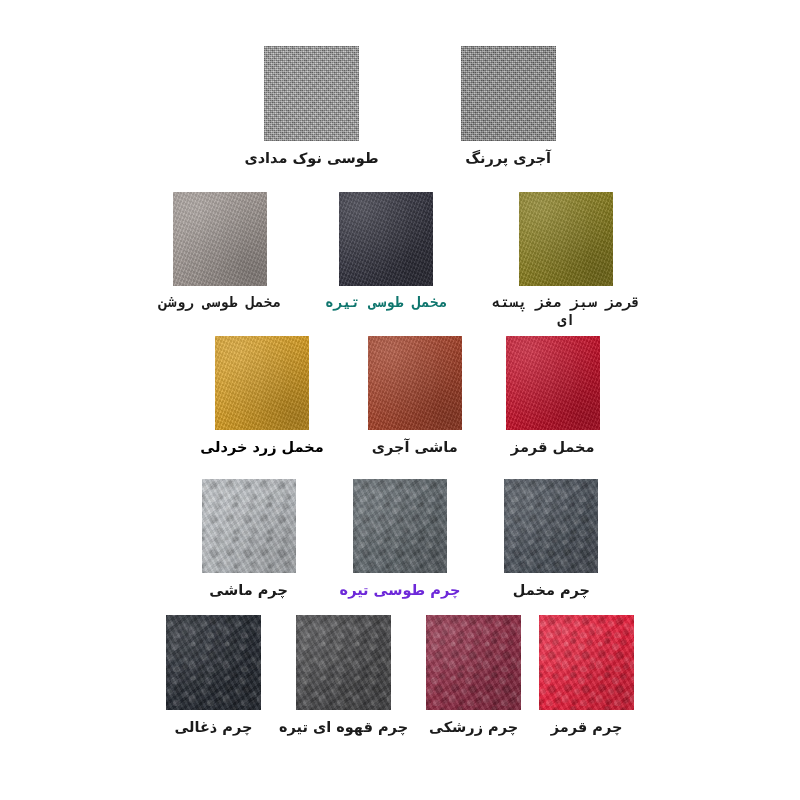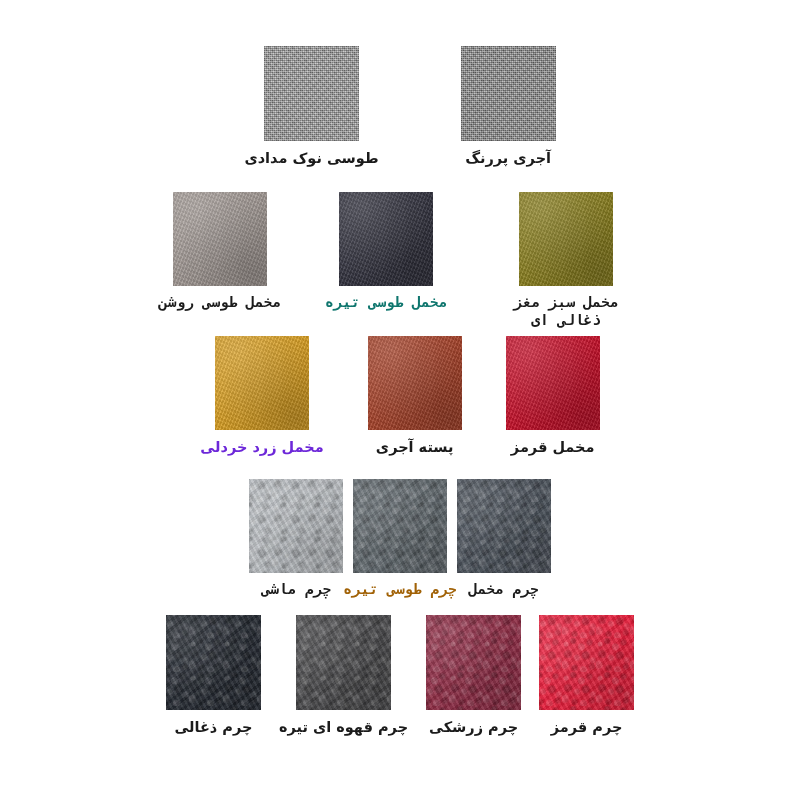--- a/index.html
+++ b/index.html
@@ -145,45 +145,45 @@
       <div class="swatch-cell">
         <div class="swatch-tile tex-velvet" title="مخمل طوسی روشن" style="width: 94px; height: 94px; background: rgb(163, 155, 150);"></div>
         <div class="swatch-label" style="color: rgb(27, 27, 27);">مخمل طوسی روشن</div>
       </div>
       <div class="swatch-cell">
         <div class="swatch-tile tex-velvet" title="مخمل طوسی تیره" style="width: 94px; height: 94px; background: rgb(51, 51, 63);"></div>
         <div class="swatch-label" style="color: #0f766e;">مخمل طوسی تیره</div>
       </div>
       <div class="swatch-cell">
         <div class="swatch-tile tex-velvet" title="مخمل سبز مغز پسته ای" style="width: 94px; height: 94px; background: rgb(138, 128, 32);"></div>
-        <div class="swatch-label two-line" style="color: rgb(27, 27, 27);">مخمل سبز مغز ذغالی ای</div>
+        <div class="swatch-label two-line" style="color: rgb(27, 27, 27);">قرمز سبز مغز پسته ای</div>
       </div>
     </div>
     <div class="swatch-row" style="top: 336px; gap: 44px;">
       <div class="swatch-cell">
         <div class="swatch-tile tex-velvet" title="مخمل زرد خردلی" style="width: 94px; height: 94px; background: rgb(218, 160, 36);"></div>
-        <div class="swatch-label" style="color: #6d28d9;">مخمل زرد خردلی</div>
+        <div class="swatch-label" style="color: #000000;">مخمل زرد خردلی</div>
       </div>
       <div class="swatch-cell">
         <div class="swatch-tile tex-velvet" title="مخمل آجری" style="width: 94px; height: 94px; background: rgb(168, 67, 42);"></div>
-        <div class="swatch-label" style="color: rgb(27, 27, 27);">پسته آجری</div>
+        <div class="swatch-label" style="color: rgb(27, 27, 27);">ماشی آجری</div>
       </div>
       <div class="swatch-cell">
         <div class="swatch-tile tex-velvet" title="مخمل قرمز" style="width: 94px; height: 94px; background: rgb(200, 16, 42);"></div>
         <div class="swatch-label" style="color: rgb(27, 27, 27);">مخمل قرمز</div>
       </div>
     </div>
-    <div class="swatch-row" style="top: 479px;  font-family: Liberation Mono, monospace;">
+    <div class="swatch-row" style="top: 479px; gap: 44px;">
       <div class="swatch-cell">
         <div class="swatch-tile tex-leather" title="چرم ماشی" style="width: 94px; height: 94px; background: rgb(184, 188, 192);"></div>
         <div class="swatch-label" style="color: rgb(27, 27, 27);">چرم ماشی</div>
       </div>
       <div class="swatch-cell">
         <div class="swatch-tile tex-leather" title="چرم طوسی تیره" style="width: 94px; height: 94px; background: rgb(97, 105, 110);"></div>
-        <div class="swatch-label" style="color: #a16207;">چرم طوسی تیره</div>
+        <div class="swatch-label" style="color: #6d28d9;">چرم طوسی تیره</div>
       </div>
       <div class="swatch-cell">
         <div class="swatch-tile tex-leather" title="چرم ذغالی" style="width: 94px; height: 94px; background: rgb(76, 83, 92);"></div>
         <div class="swatch-label" style="color: rgb(27, 27, 27);">چرم مخمل</div>
       </div>
     </div>
     <div class="swatch-row" style="top: 615px; gap: 18px;">
       <div class="swatch-cell">
         <div class="swatch-tile tex-leather" title="چرم مشکی" style="width: 95px; height: 95px; background: rgb(38, 43, 51);"></div>
         <div class="swatch-label" style="color: rgb(27, 27, 27);">چرم ذغالی</div>

